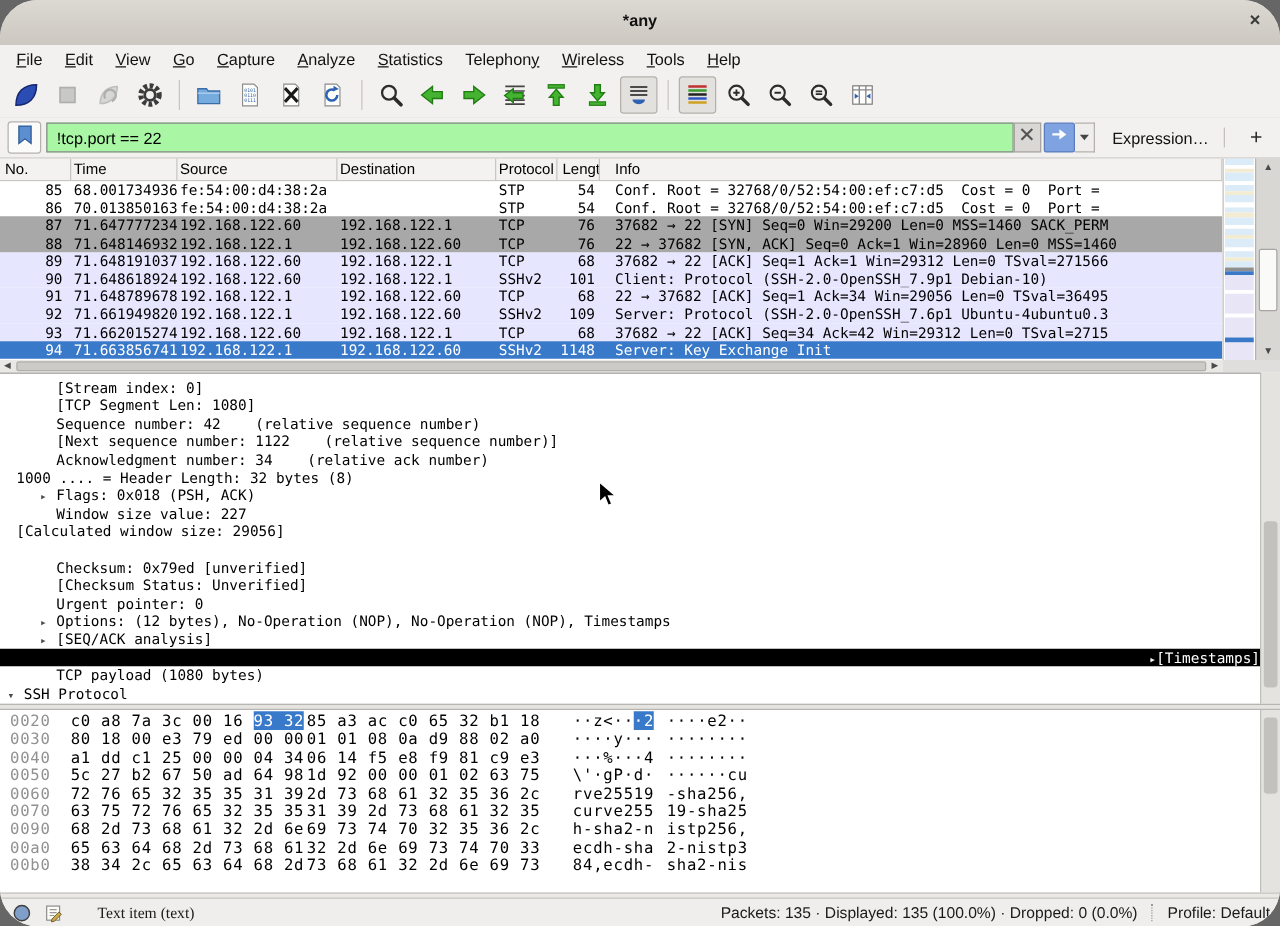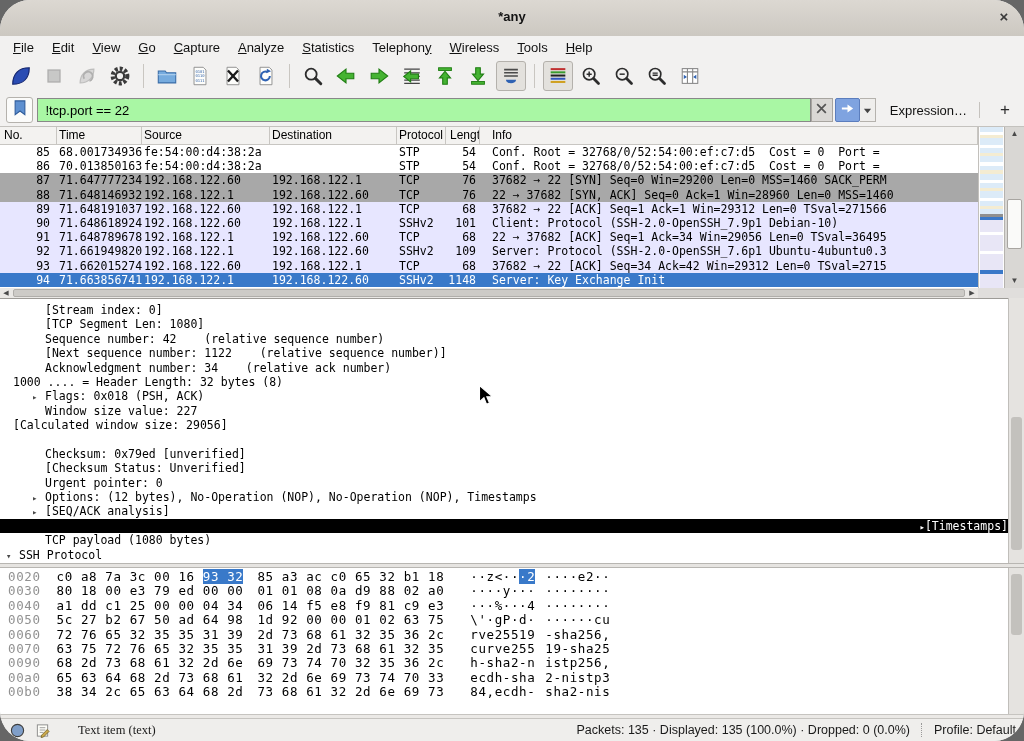--- a/index.html
+++ b/index.html
@@ -92,21 +92,21 @@
   .d-thumb{position:absolute;left:2px;width:11px;background:#c3c1bd;border-radius:3px;}
   
   .splitter{position:absolute;top:563px;left:0;right:0;height:3px;background:#e6e4e1;
             border-top:1px solid #b8b6b2;border-bottom:1px solid #b8b6b2;box-sizing:content-box;}
   
   .hexpane{position:absolute;top:568px;left:0;right:16px;height:146px;background:#fff;overflow:hidden;
            padding:2px 0 0 8px;box-sizing:border-box;
            font-family:"DejaVu Sans Mono",monospace;font-size:12.5px;letter-spacing:0.6px;}
   .hrow{height:14.4px;line-height:14.4px;white-space:pre;color:#000;}
   .hoff{color:#919191;margin-right:16px;}
-  .hhex{margin-right:14px;}
+  .hhex{margin-right:2px;}
   .hhex2{margin-right:26px;}
   .hasc{margin-right:10px;}
   .hl{background:#3979c9;color:#fff;}
   .hscroll2{position:absolute;top:568px;right:0;width:16px;height:146px;background:#e5e3e0;
             border-left:1px solid #c0beba;box-sizing:border-box;}
   .bstrip{position:absolute;top:714px;left:0;right:0;height:4px;background:#ebe9e6;
           border-top:1px solid #c6c4c0;}
   
   .statusbar{position:absolute;top:718px;left:0;right:0;height:23px;background:#efeeec;
              border-top:1px solid #c6c4c0;display:flex;align-items:center;font-size:12.5px;

